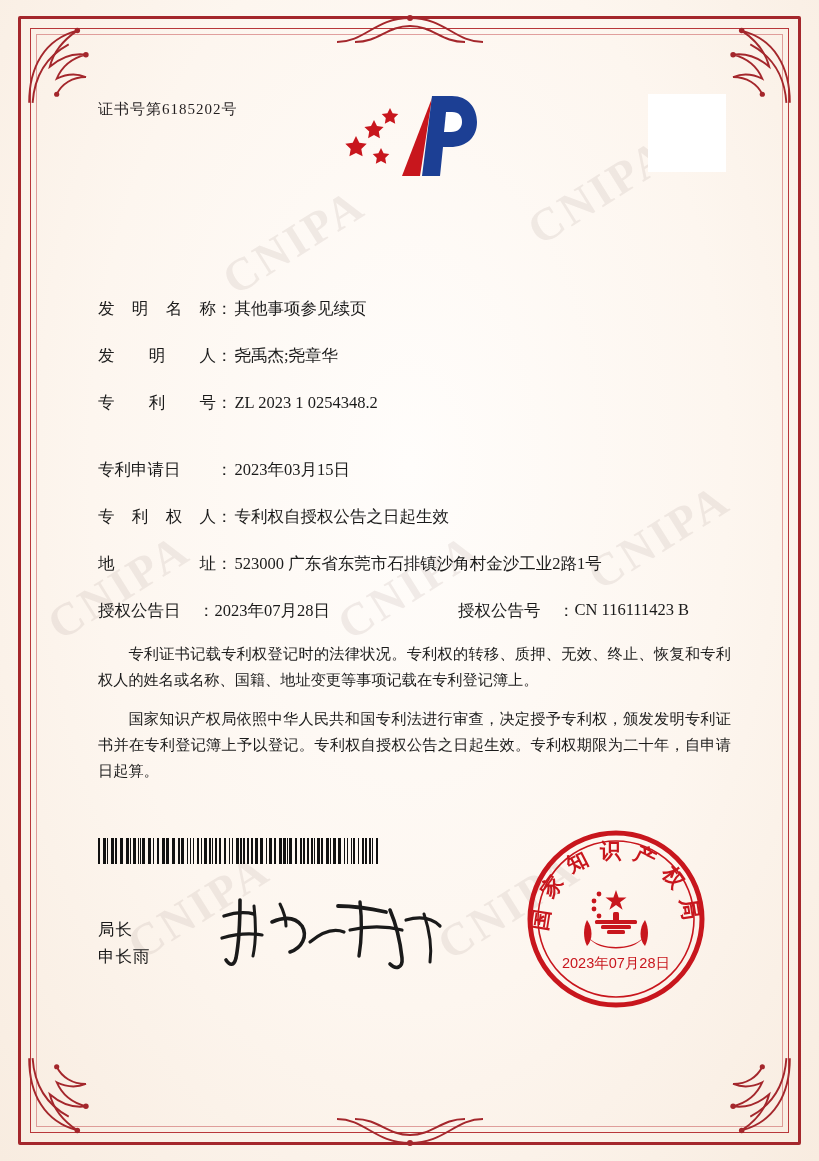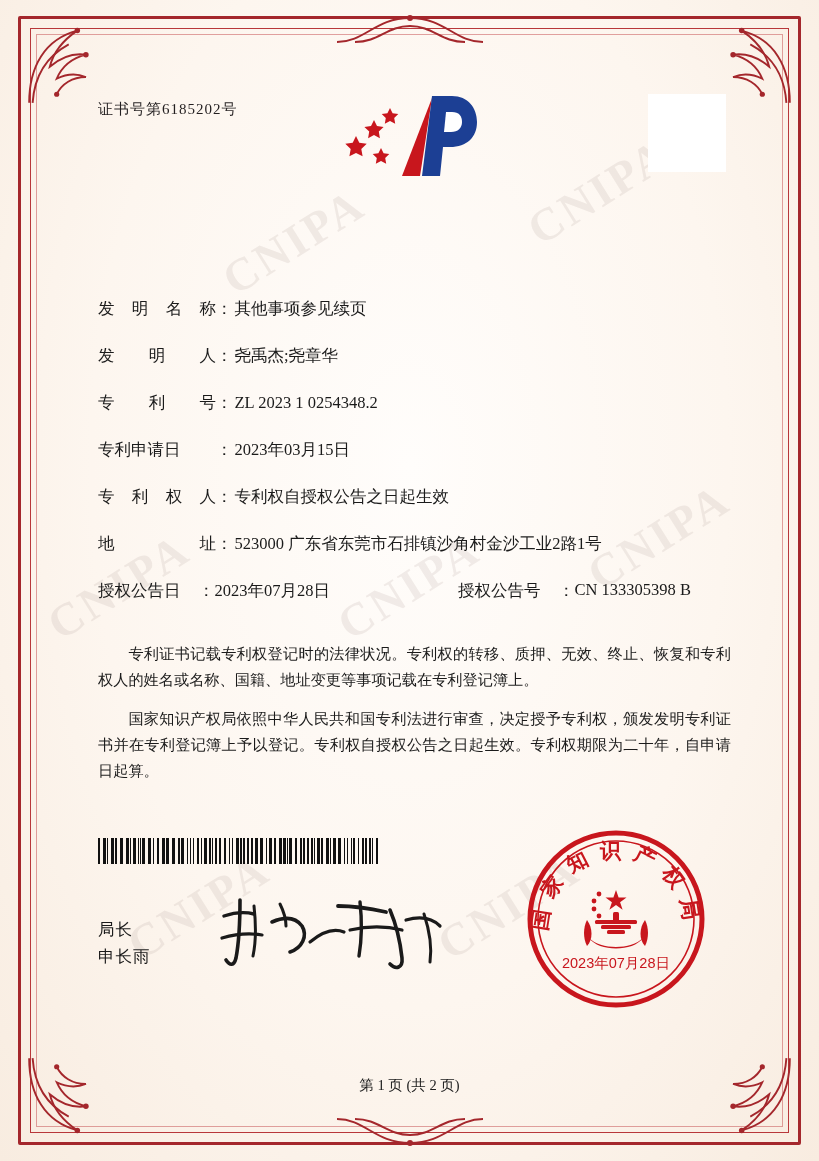--- a/index.html
+++ b/index.html
@@ -144,21 +144,21 @@
     font-size: 16.5px;
     color: #1b1b1b;
   }
   .field-label {
     width: 118px;
     flex: none;
     display: flex;
     justify-content: space-between;
     letter-spacing: 0;
   }
-  .field-label.tight { letter-spacing: 0; }
+  .field-label.tight { letter-spacing: 0; margin-top: 20px; }
   .field-colon { margin: 0 2px 0 0; }
   .field-value { flex: 1; }
 
   .dual {
     display: flex;
     align-items: flex-start;
     font-size: 16.5px;
   }
   .dual .left { width: 360px; display: flex; }
   .dual .left .lbl { width: 100px; display: flex; justify-content: space-between; }
@@ -392,21 +392,21 @@
 
       <div class="dual">
         <span class="left">
           <span class="lbl">授权公告日</span>
           <span>：</span>
           <span>2023年07月28日</span>
         </span>
         <span class="right">
           <span class="lbl">授权公告号</span>
           <span>：</span>
-          <span>CN 133305398 B</span>
+          <span>CN 116111423 B</span>
         </span>
       </div>
 
     </div>
 
     <div class="paragraphs">
       <p>专利证书记载专利权登记时的法律状况。专利权的转移、质押、无效、终止、恢复和专利权人的姓名或名称、国籍、地址变更等事项记载在专利登记簿上。</p>
       <p>国家知识产权局依照中华人民共和国专利法进行审查，决定授予专利权，颁发发明专利证书并在专利登记簿上予以登记。专利权自授权公告之日起生效。专利权期限为二十年，自申请日起算。</p>
     </div>
 
@@ -527,16 +527,15 @@
           <rect x="82" y="102" width="18" height="4" rx="1.5"></rect>
           <rect x="88" y="84" width="6" height="12" rx="1.5"></rect>
           <path d="M62 92 C58 100 58 110 62 118 C68 112 68 100 62 92 Z"></path>
           <path d="M120 92 C124 100 124 110 120 118 C114 112 114 100 120 92 Z"></path>
           <path d="M64 110 C76 122 106 122 118 110 C108 124 74 124 64 110 Z"></path>
         </g>
       </svg>
       <div class="seal-date">2023年07月28日</div>
     </div>
 
-    <div class="page-no">第 1 页 (共 2 页)</div>
   </div>
 
 </div>
 
 </body></html>

